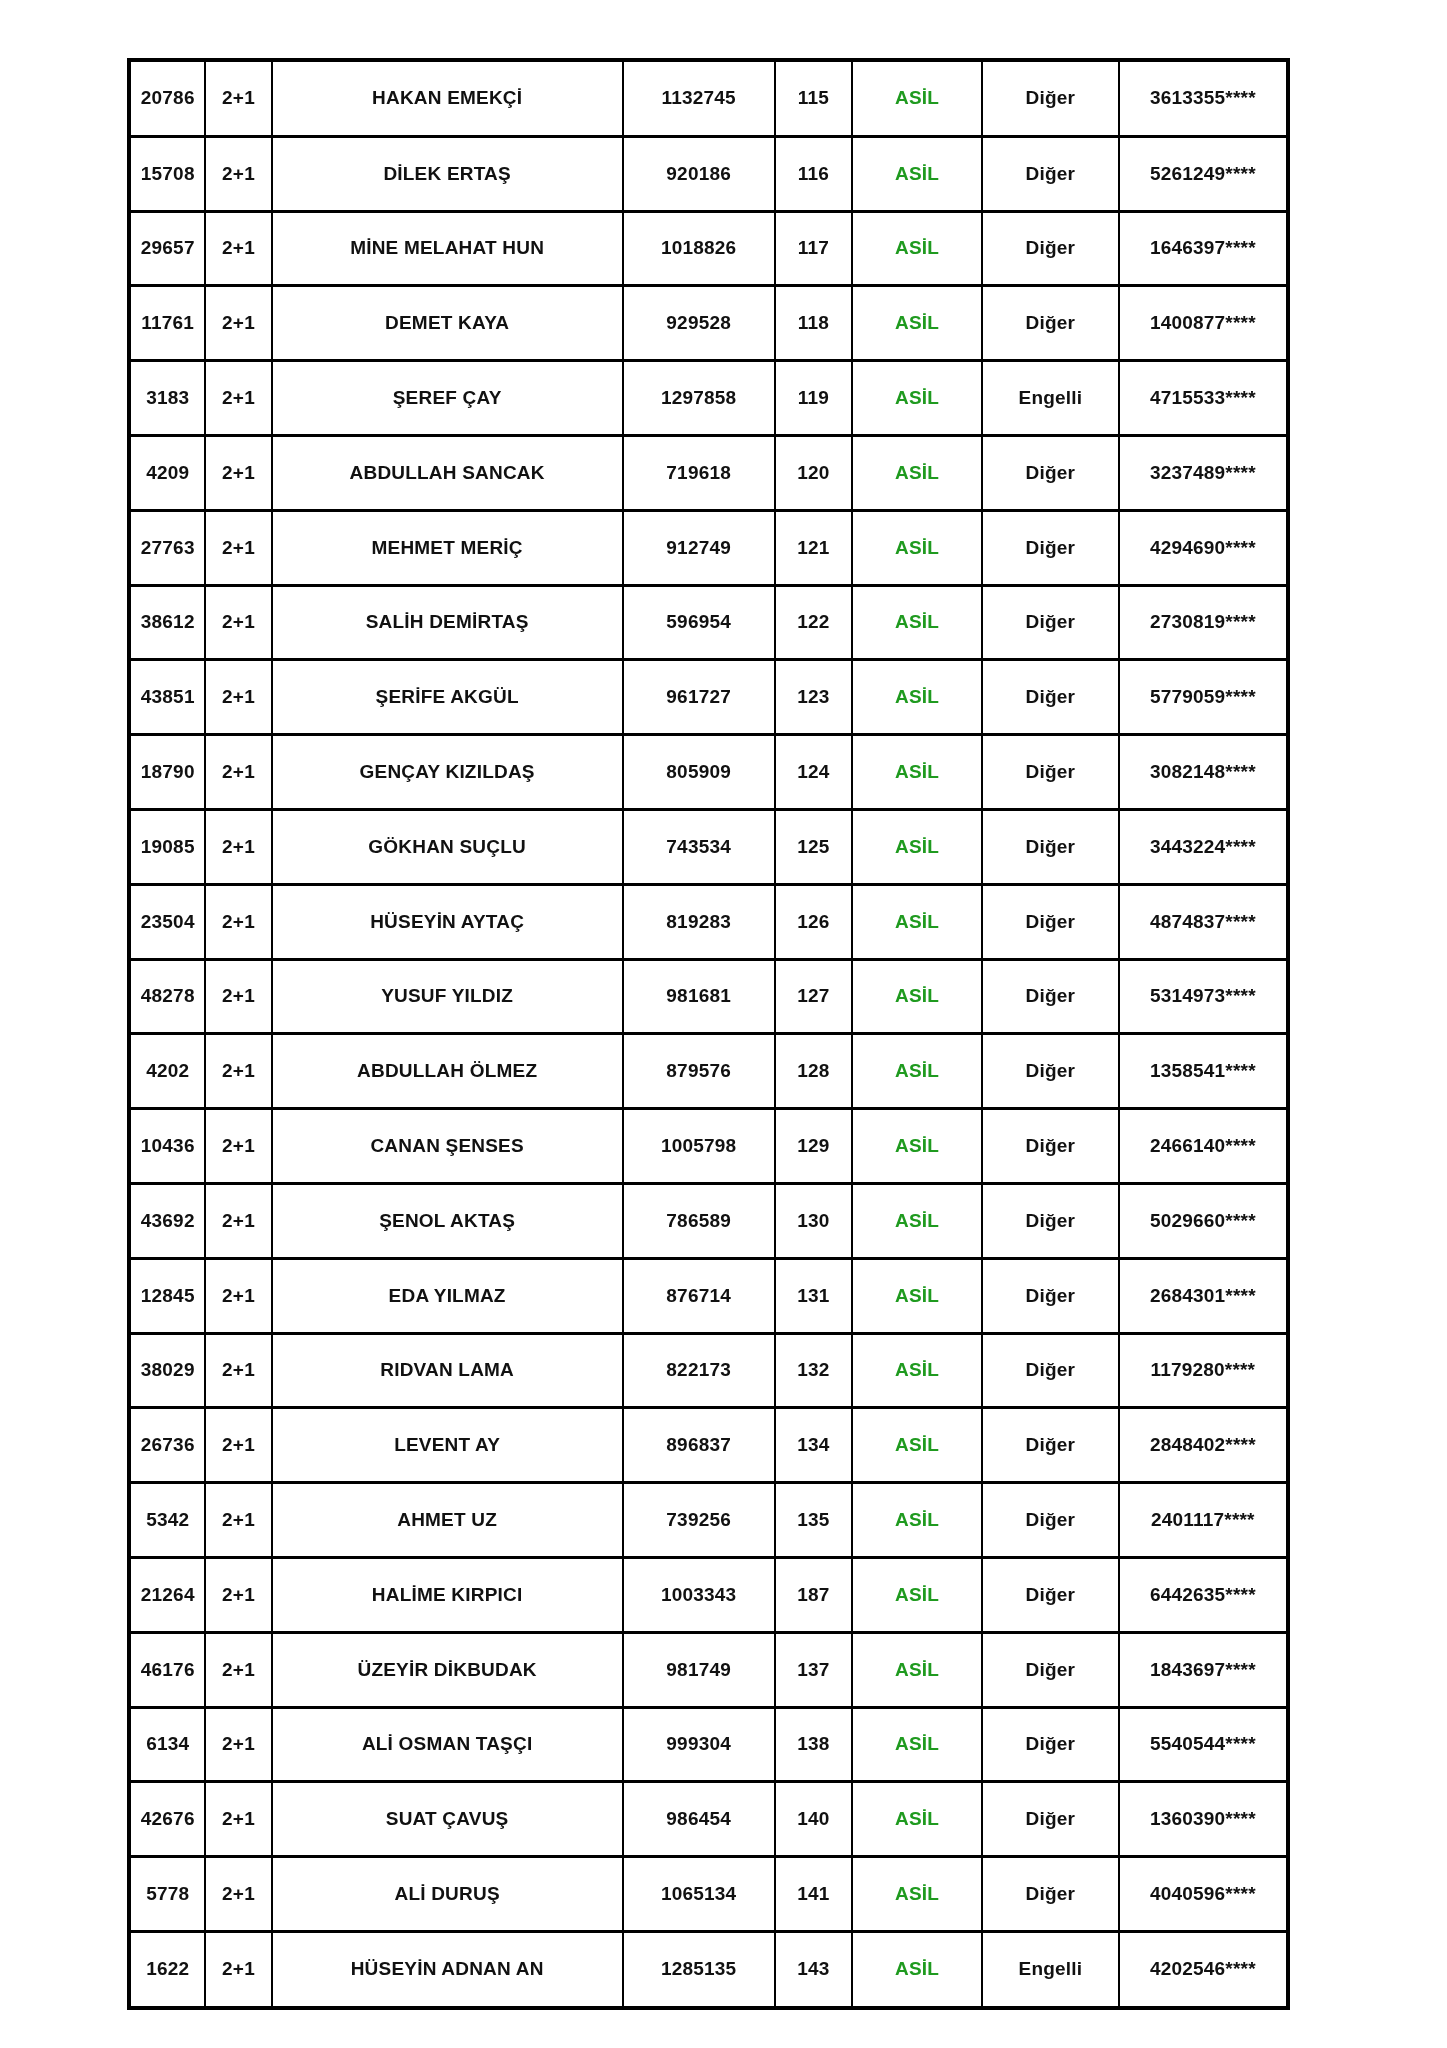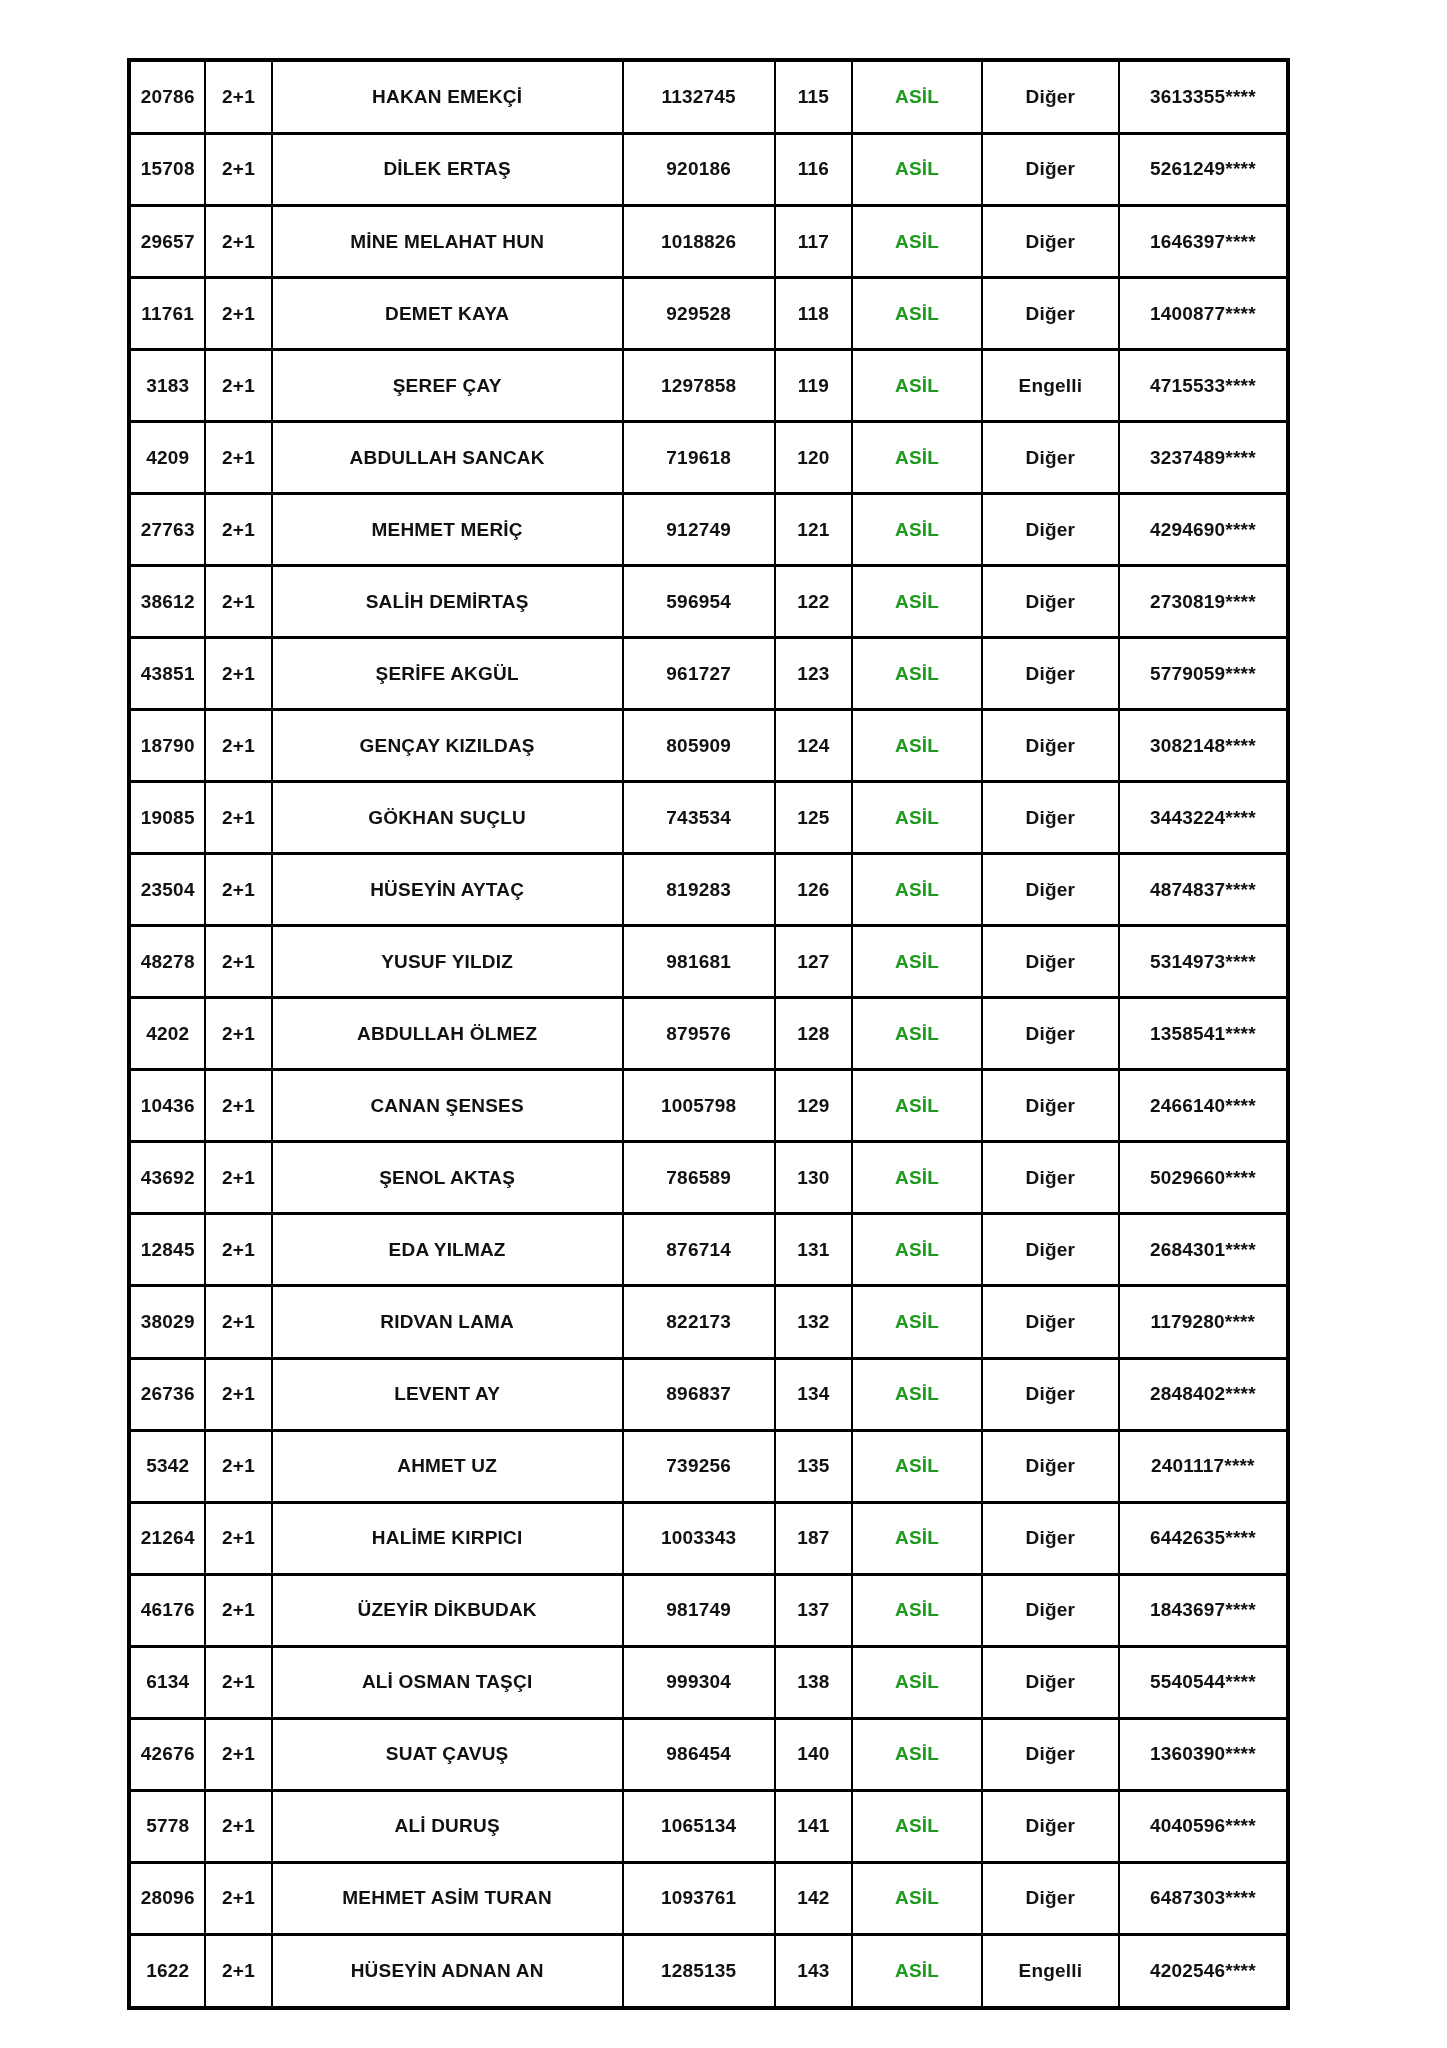--- a/index.html
+++ b/index.html
@@ -315,30 +315,20 @@
     <td>5778</td>
     <td>2+1</td>
     <td>ALİ DURUŞ</td>
     <td>1065134</td>
     <td>141</td>
     <td class="status">ASİL</td>
     <td>Diğer</td>
     <td>4040596****</td>
   </tr>
         <tr>
-    <td>28096</td>
-    <td>2+1</td>
-    <td>MEHMET ASİM TURAN</td>
-    <td>1093761</td>
-    <td>142</td>
-    <td class="status">ASİL</td>
-    <td>Diğer</td>
-    <td>6487303****</td>
-  </tr>
-        <tr>
     <td>1622</td>
     <td>2+1</td>
     <td>HÜSEYİN ADNAN AN</td>
     <td>1285135</td>
     <td>143</td>
     <td class="status">ASİL</td>
     <td>Engelli</td>
     <td>4202546****</td>
   </tr>
       </tbody>

